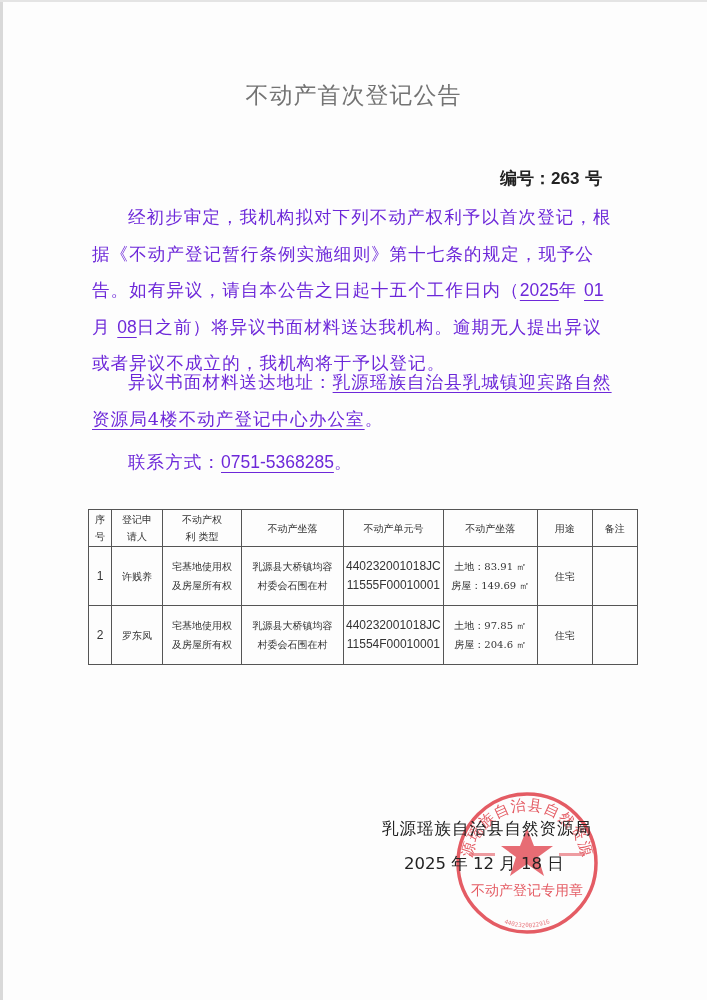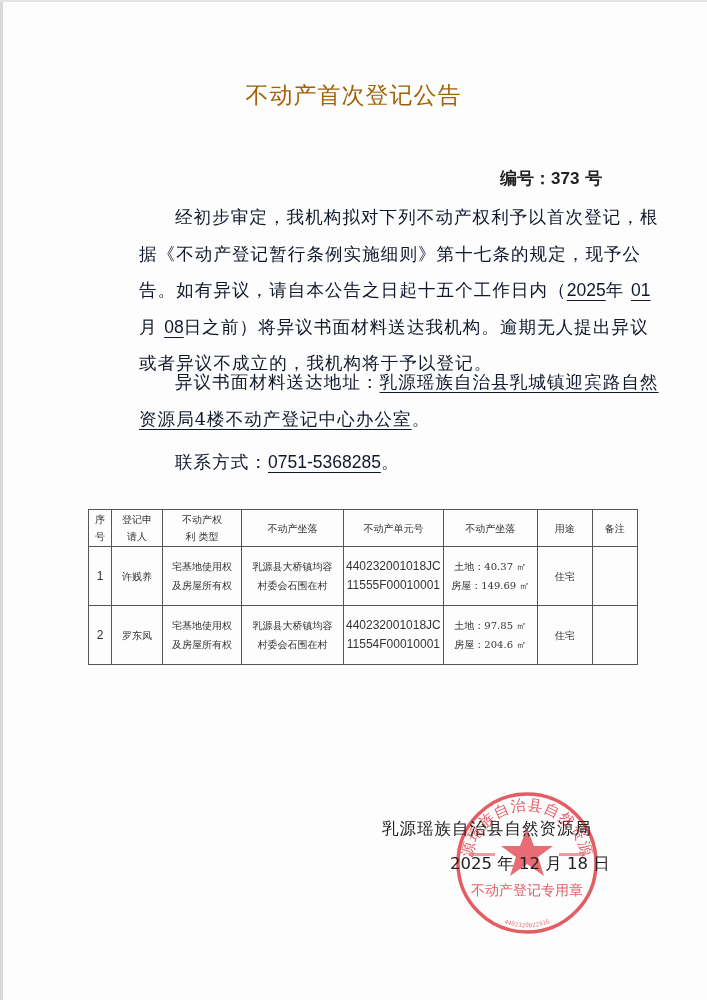--- a/index.html
+++ b/index.html
@@ -7,31 +7,30 @@
     width: 707px; height: 1000px; background: #fdfdfd;
     position: relative; overflow: hidden;
     font-family: "DejaVu Serif", "Liberation Serif", serif;
     color: #222;
   }
   .page-edge-left { position: absolute; left: 0; top: 0; width: 3px; height: 1000px; background: #d9d9d9; }
   .page-edge-top { position: absolute; left: 0; top: 0; width: 707px; height: 2px; background: #e4e4e4; }
   .title {
     position: absolute; top: 80px; left: 0; width: 707px; text-align: center;
     font-family: "DejaVu Sans", "Liberation Sans", sans-serif;
-    font-size: 23px; letter-spacing: 1px; color: #a16207;
+    font-size: 23px; letter-spacing: 1px; color: #737373;
   }
   .docno {
     position: absolute; top: 167px; left: 500px;
     font-family: "DejaVu Sans", sans-serif; font-size: 17px; font-weight: bold; color: #222;
   }
   .body-text {
     position: absolute; left: 92px; width: 520px;
-    font-size: 17.5px; line-height: 36.5px; color: #0f172a;
+    font-size: 17.5px; line-height: 36.5px; color: #6d28d9;
     letter-spacing: 1.1px;
-    margin-left: 47px;
   }
   .para1 { top: 199px; text-indent: 36px; }
   .para2 { top: 364px; text-indent: 36px; }
   .para3 { top: 444px; padding-left: 36px; }
   .u { text-decoration: underline; text-underline-offset: 4px; }
   .sans { font-family: "Liberation Sans", sans-serif; letter-spacing: 0; }
 
   table.reg {
     position: absolute; top: 509px; left: 88px; border-collapse: collapse;
     font-family: "DejaVu Serif", serif; font-size: 10px; color: #333;
@@ -43,38 +42,38 @@
   }
   table.reg th { height: 36px; line-height: 17px; }
   table.reg tr.row td { height: 58px; }
   .num { font-family: "Liberation Sans", sans-serif; font-size: 12px; }
 
   .sign-org {
     position: absolute; top: 818px; left: 382px;
     font-family: "DejaVu Sans", sans-serif; font-size: 16.5px; color: #222; letter-spacing: 1px;
   }
   .sign-date {
-    position: absolute; top: 853px; left: 450px;
+    position: absolute; top: 853px; left: 404px;
     font-family: "DejaVu Sans", sans-serif; font-size: 16.5px; color: #222;
   }
   .stamp {
     position: absolute; left: 447px; top: 788px; width: 160px; height: 150px;
     opacity: 0.85;
   }
 </style>
 </head>
 <body>
 
 <div class="page-edge-left"></div>
 <div class="page-edge-top"></div>
 
 <div class="title">不动产首次登记公告</div>
 
 <div class="docno">
-  <span>编号：</span><span class="sans">373</span> <span>号</span>
+  <span>编号：</span><span class="sans">263</span> <span>号</span>
 </div>
 
 <div class="body-text para1">
   <span>经初步审定，我机构拟对下列不动产权利予以首次登记，根据《不动产登记暂行条例实施细则》第十七条的规定，现予公告。如有异议，请自本公告之日起十五个工作日内（</span><span class="u sans">2025</span><span>年</span> <span class="u sans">01</span> <span>月</span> <span class="u sans">08</span><span>日之前）将异议书面材料送达我机构。逾期无人提出异议或者异议不成立的，我机构将于予以登记。</span>
 </div>
 
 <div class="body-text para2">
   <span>异议书面材料送达地址：</span><span class="u">乳源瑶族自治县乳城镇迎宾路自然资源局4楼不动产登记中心办公室</span><span>。</span>
 </div>
 
@@ -103,21 +102,21 @@
     <th>不动产坐落</th>
     <th>用途</th>
     <th>备注</th>
   </tr>
   <tr class="row">
     <td class="num">1</td>
     <td>许贱养</td>
     <td><span>宅基地使用权</span><br><span>及房屋所有权</span></td>
     <td><span>乳源县大桥镇均容</span><br><span>村委会石围在村</span></td>
     <td class="num"><span>440232001018JC</span><br><span>11555F00010001</span></td>
-    <td><span>土地：40.37 ㎡</span><br><span>房屋：149.69 ㎡</span></td>
+    <td><span>土地：83.91 ㎡</span><br><span>房屋：149.69 ㎡</span></td>
     <td>住宅</td>
     <td></td>
   </tr>
   <tr class="row">
     <td class="num">2</td>
     <td>罗东凤</td>
     <td><span>宅基地使用权</span><br><span>及房屋所有权</span></td>
     <td><span>乳源县大桥镇均容</span><br><span>村委会石围在村</span></td>
     <td class="num"><span>440232001018JC</span><br><span>11554F00010001</span></td>
     <td><span>土地：97.85 ㎡</span><br><span>房屋：204.6 ㎡</span></td>

